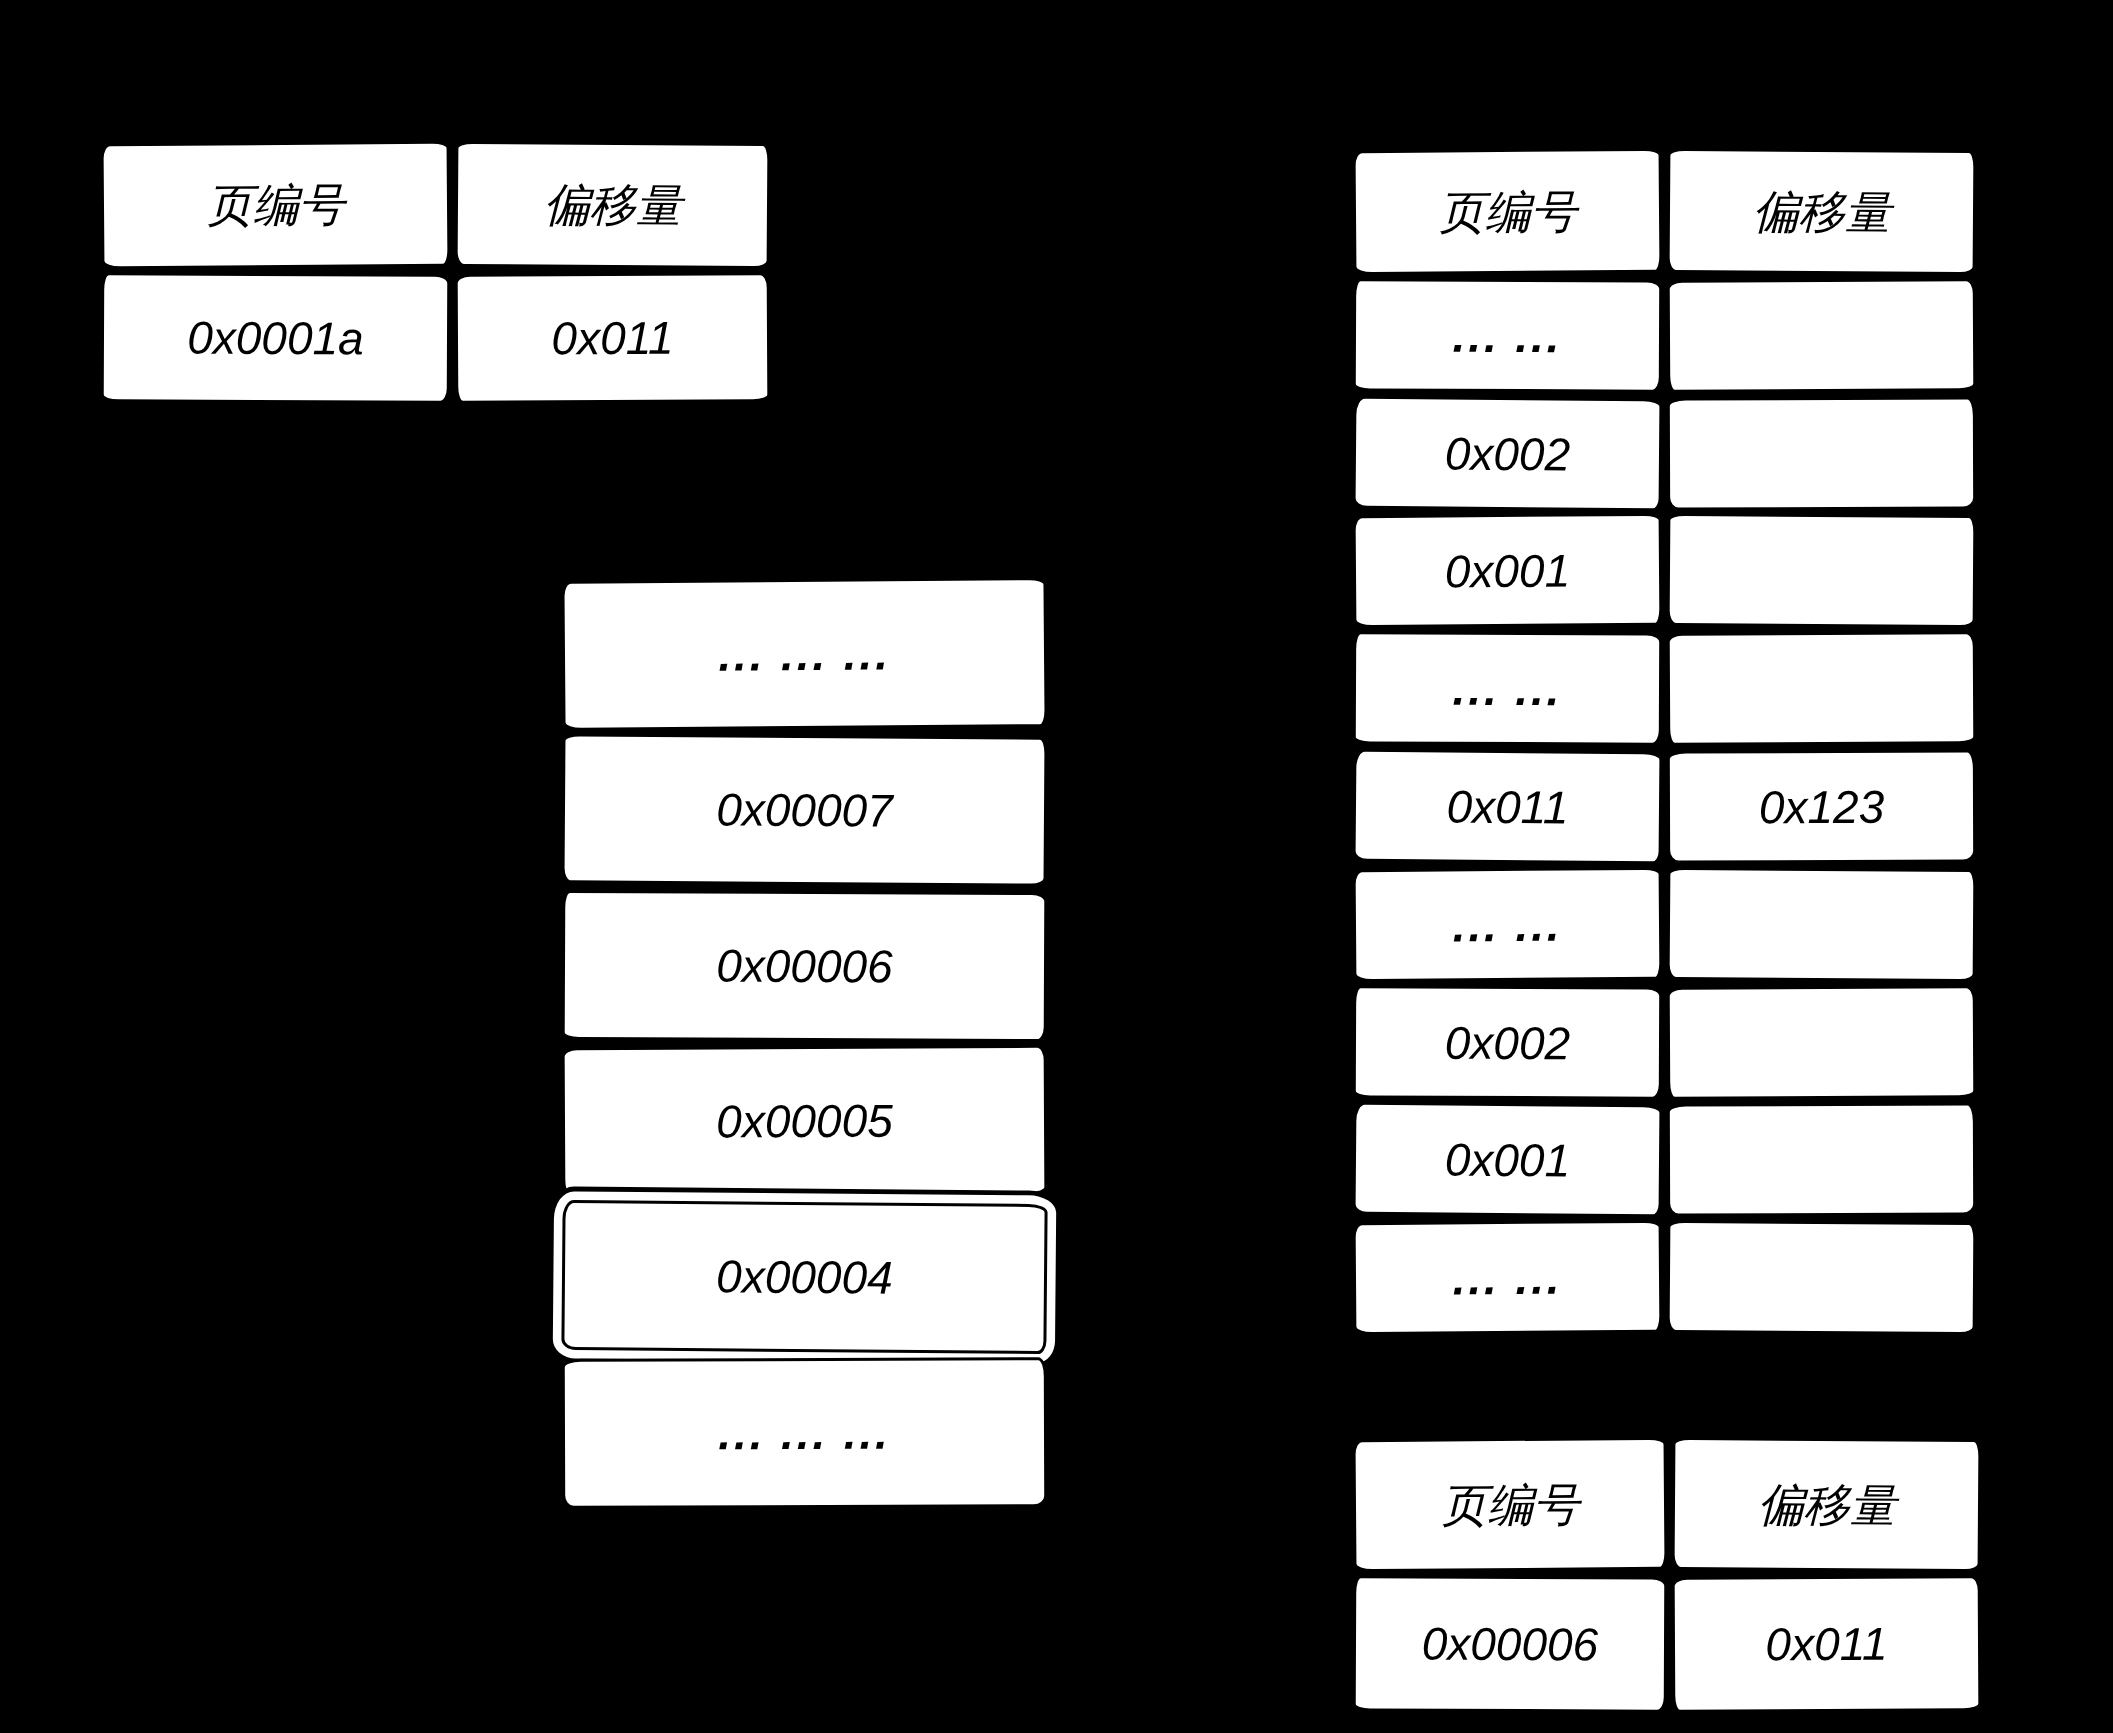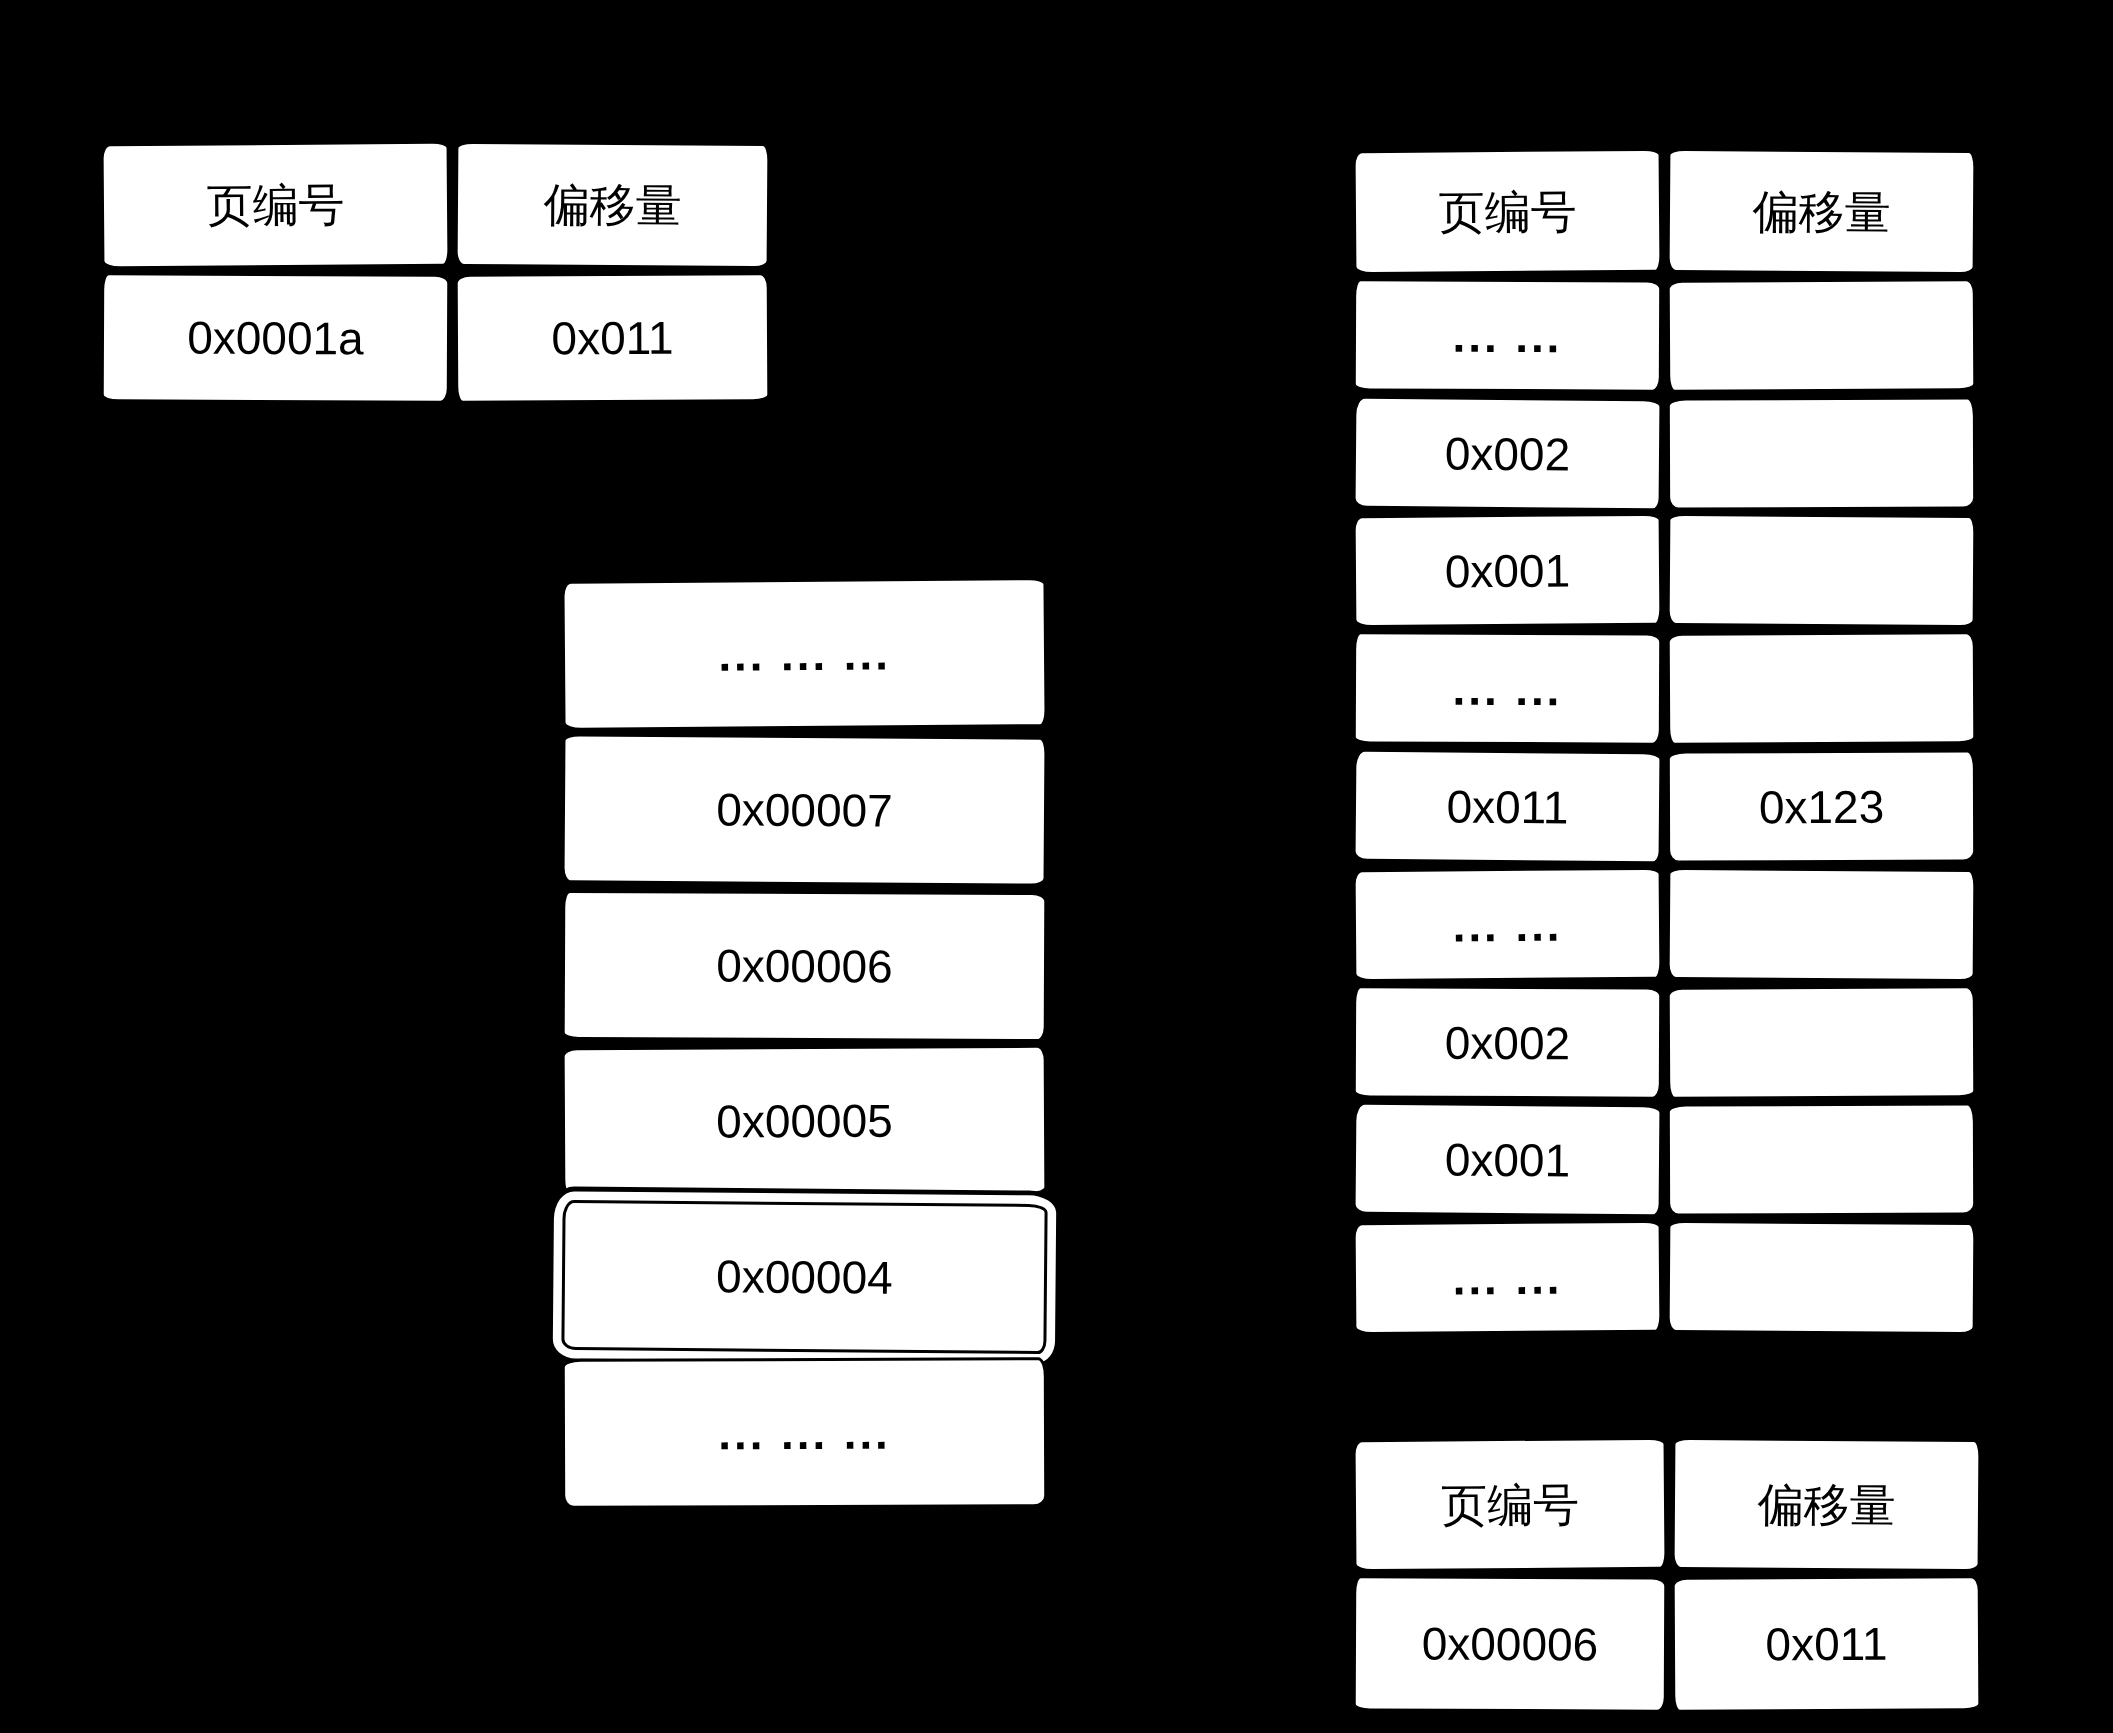--- a/index.html
+++ b/index.html
@@ -4,21 +4,21 @@
 <style>
   html,body{margin:0;padding:0;background:#000;}
   .canvas{
     position:relative;
     width:2114px;height:1733px;
     background:#000;
     font-family:"Liberation Sans", sans-serif;
     color:#000;
     overflow:hidden;
   }
-  .tbl{position:absolute;display:grid;}
+  .tbl{position:absolute;display:grid;font-style:italic;}
   .cell{
     background:#fff;
     border:3.8px solid #000;
     display:flex;align-items:center;justify-content:center;
     font-size:46px;
     line-height:1;
     white-space:nowrap;
     overflow:hidden;
   }
   

